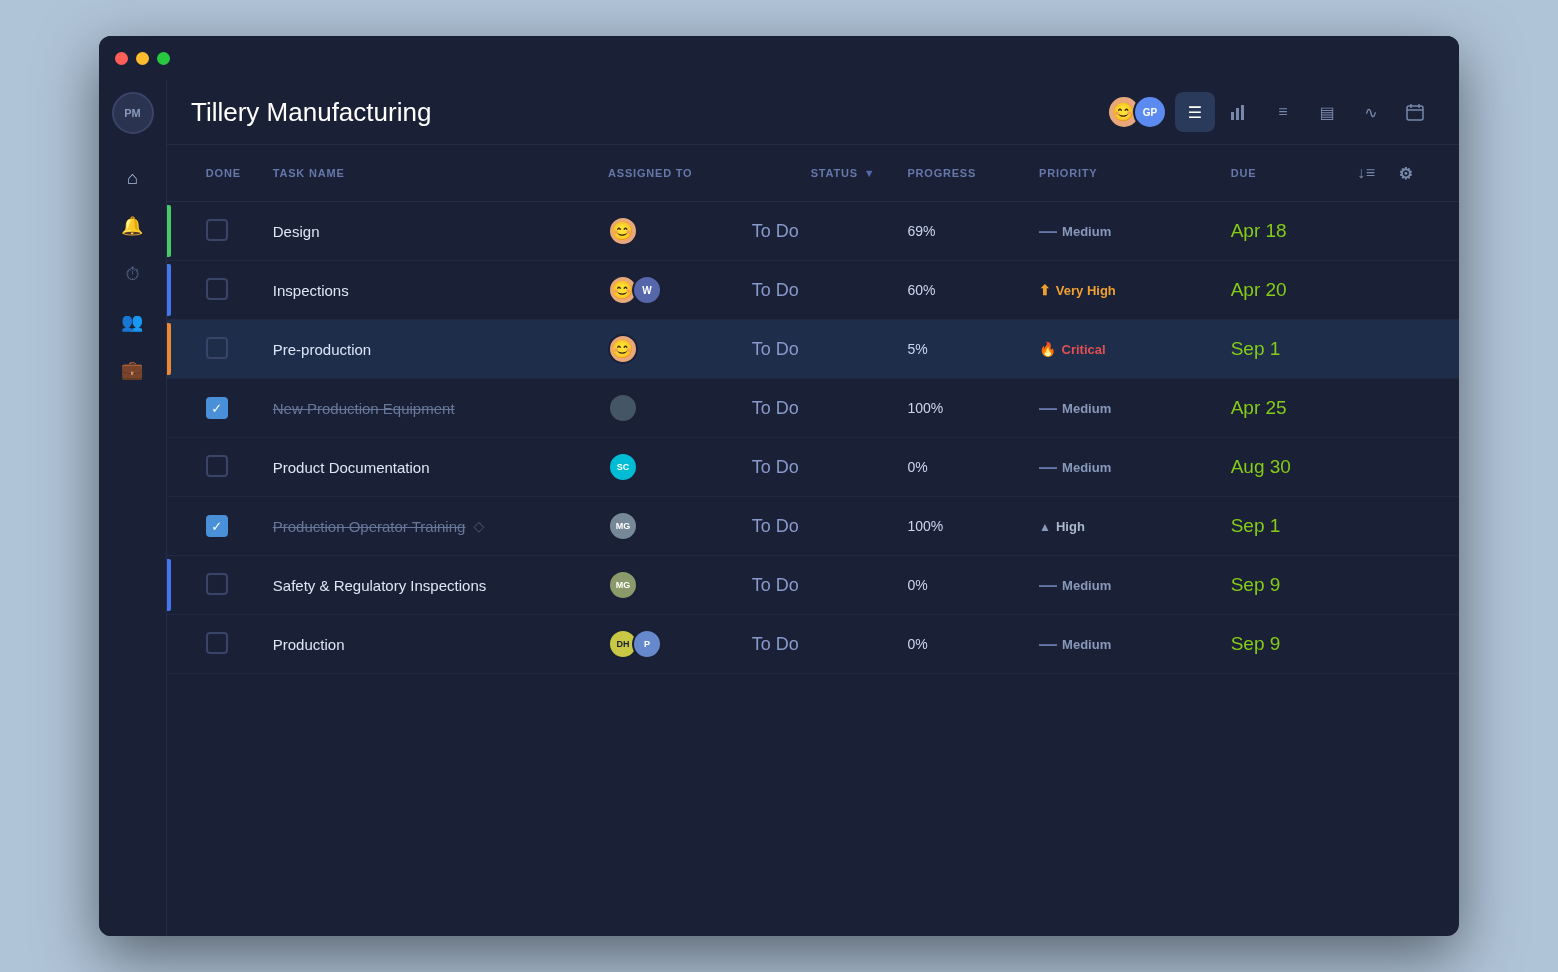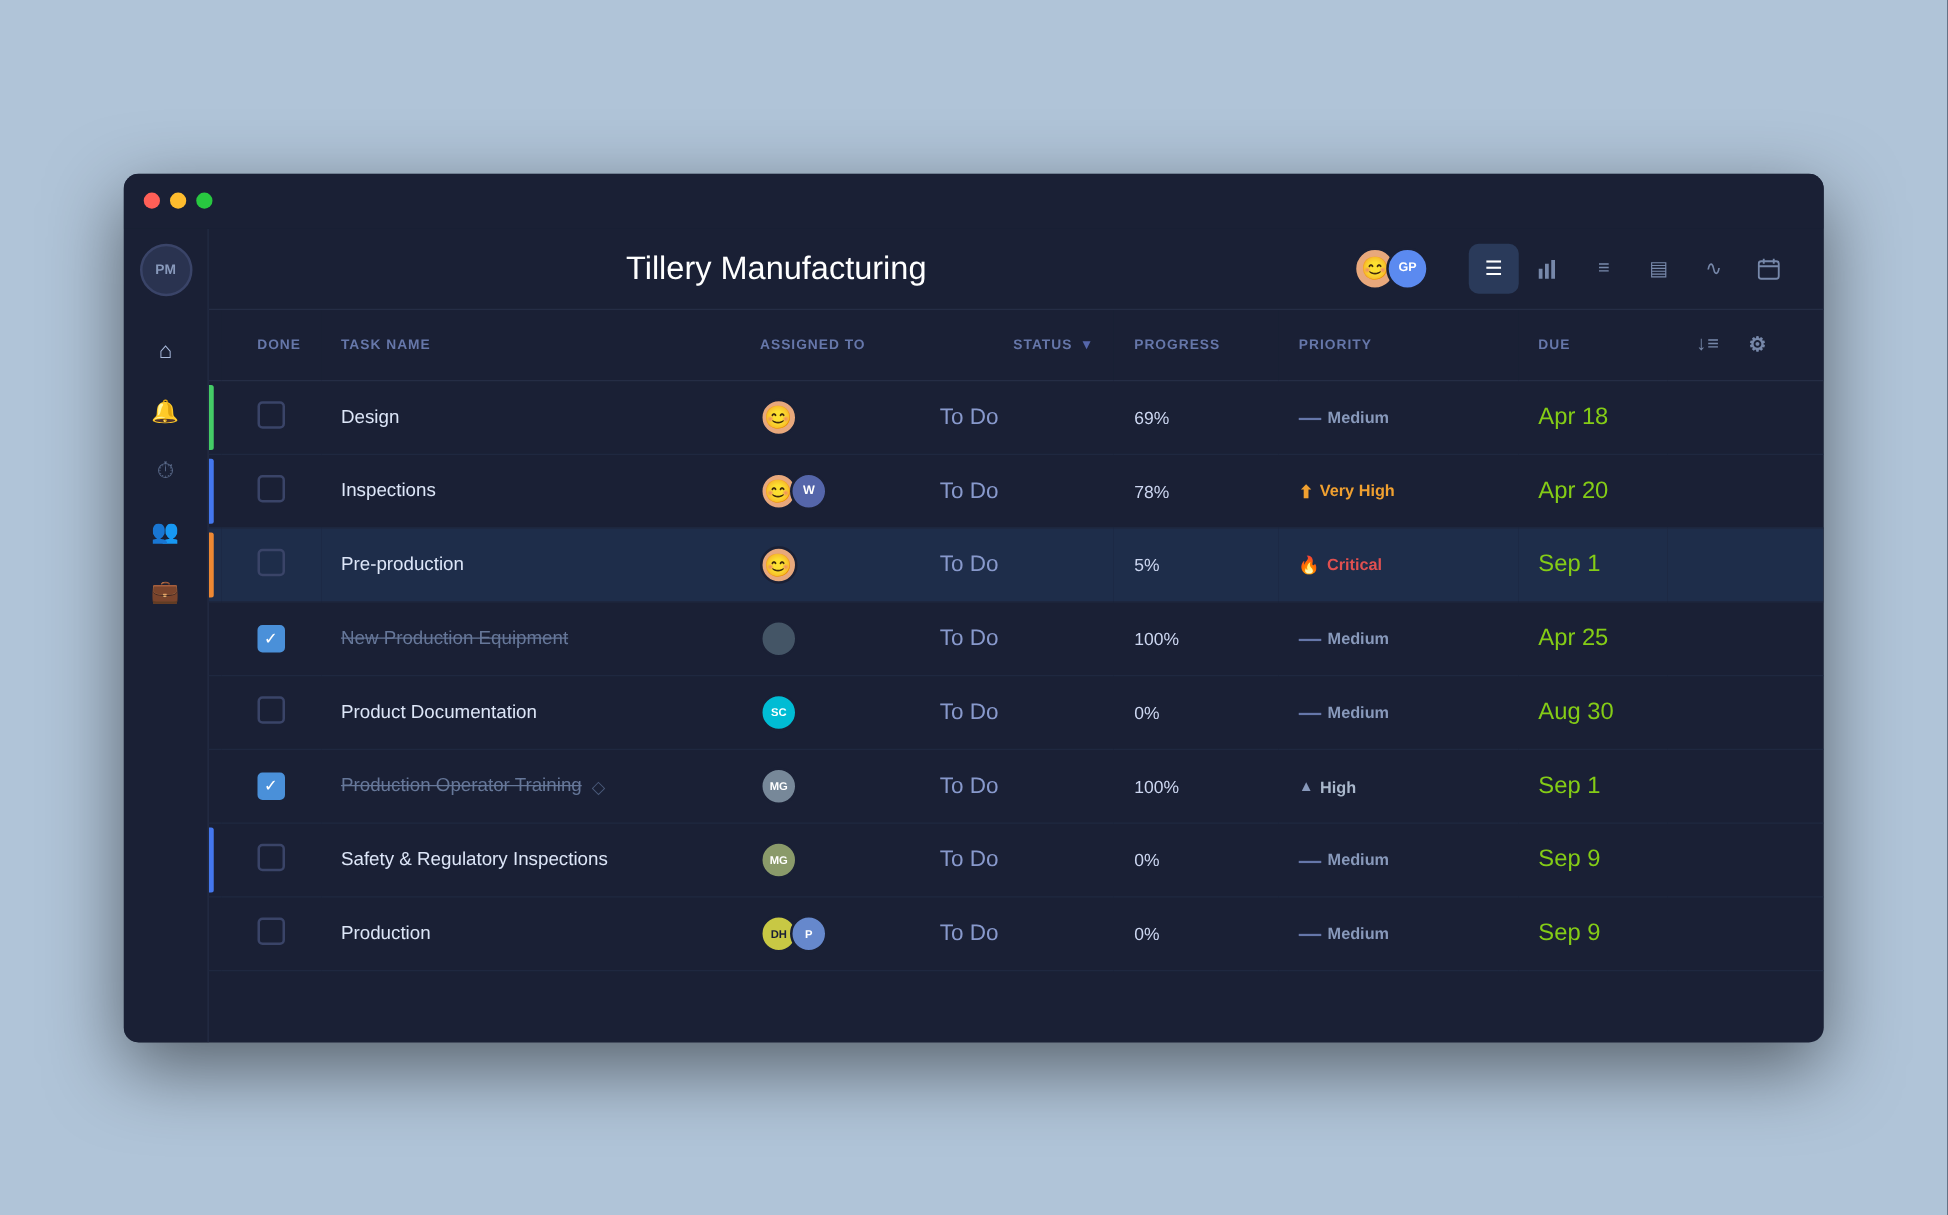--- a/index.html
+++ b/index.html
@@ -6,21 +6,21 @@
     body {
       background: #b0c4d8;
       display: flex;
       align-items: center;
       justify-content: center;
       min-height: 100vh;
       font-family: -apple-system, BlinkMacSystemFont, 'Segoe UI', sans-serif;
     }
     .window {
       width: 1360px;
-      height: 695px;
+      height: 900px;
       background: #1a2035;
       border-radius: 12px;
       overflow: hidden;
       display: flex;
       flex-direction: column;
       box-shadow: 0 20px 60px rgba(0,0,0,0.5);
     }
     
     .titlebar {
       background: #1a2035;
@@ -77,24 +77,23 @@
       display: flex;
       flex-direction: column;
       overflow: hidden;
     }
     
     .header {
       background: #1a2035;
       padding: 12px 24px;
       display: flex;
       align-items: center;
-      gap: 32px;
+      gap: 8px;
       border-bottom: 1px solid #252d45;
       flex-shrink: 0;
-      text-align: center;
     }
     .header-title {
       font-size: 26px;
       font-weight: 300;
       color: #ffffff;
       flex: 1;
     }
     .avatar-group {
       display: flex;
       align-items: center;
@@ -360,21 +359,21 @@
                     <span class="task-name">Inspections</span>
                   </div>
                 </td>
                 <td>
                   <div class="assigned-avatars">
                     <div class="assigned-avatar " style="background: rgb(232, 168, 124); font-size: 18px;">😊</div>
                     <div class="assigned-avatar av-w">W</div>
                   </div>
                 </td>
                 <td><span class="status-text">To Do</span></td>
-                <td><span class="progress-text">78%</span></td>
+                <td><span class="progress-text">60%</span></td>
                 <td><span class="priority-badge priority-very-high"><span class="priority-arrow-up">⬆</span> Very High</span></td>
                 <td><span class="due-text">Apr 20</span></td>
                 <td></td>
               </tr>
               <tr class="selected">
                 <td style="padding: 0px; width: 8px;">
                   <div style="width: 4px; height: 100%; min-height: 52px; background: rgb(238, 136, 51); border-radius: 0px 2px 2px 0px;"></div>
                 </td>
                 <td class="center"><div class="task-checkbox"></div></td>
                 <td>

